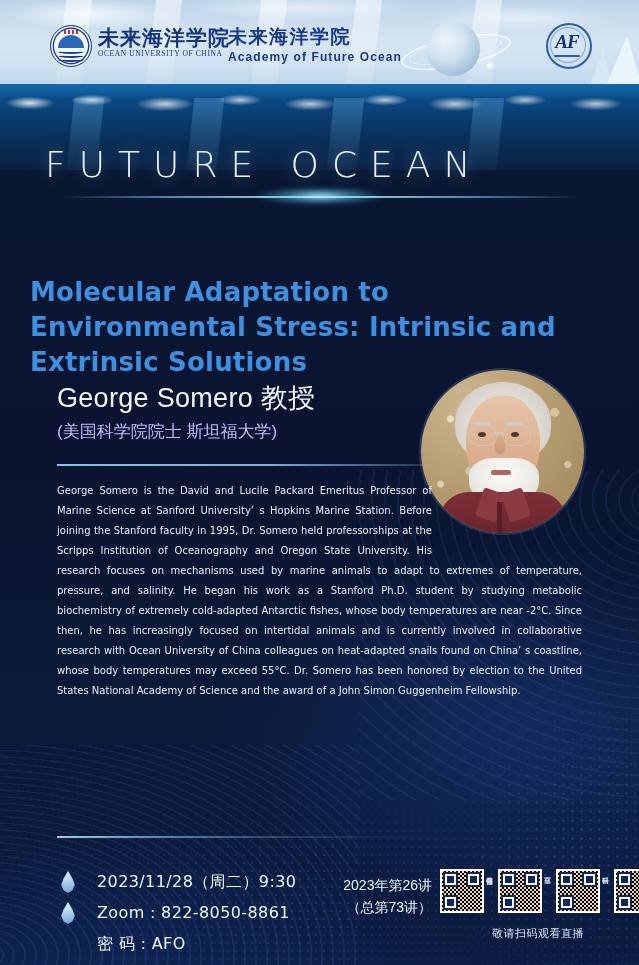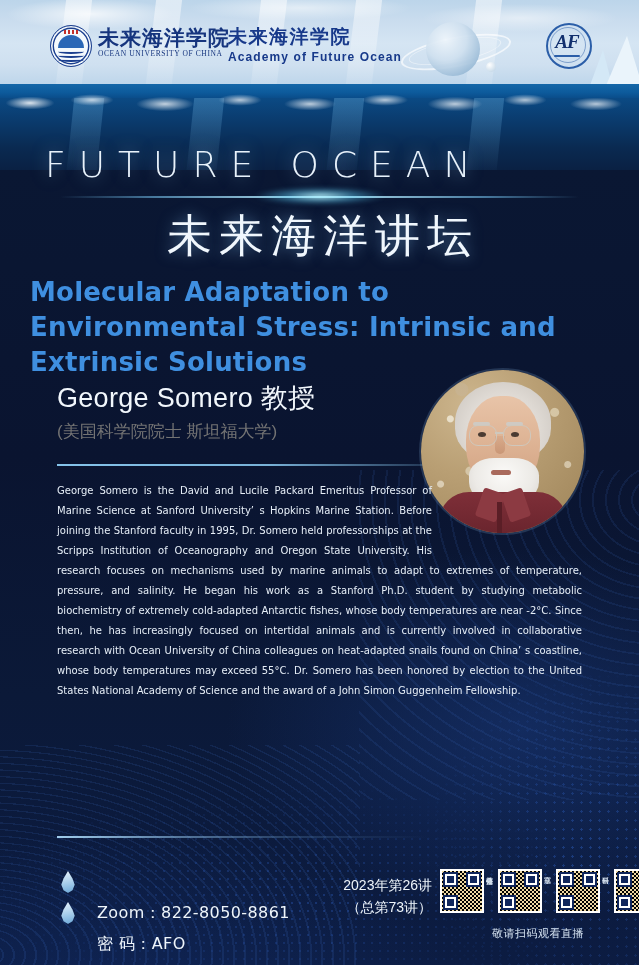--- a/index.html
+++ b/index.html
@@ -220,21 +220,21 @@
     font-size:26px;line-height:35px;color:#3f8fe0;font-weight:bold;letter-spacing:.2px;
     font-family:"DejaVu Sans","Liberation Sans",sans-serif;
   }
 
   
   .sp-name{
     position:absolute;left:57px;top:380px;font-size:27px;color:#f2f7fc;font-weight:500;
     letter-spacing:.3px;
   }
   .sp-affil{
-    position:absolute;left:57px;top:420px;font-size:17px;color:#737373;font-weight:500;
+    position:absolute;left:57px;top:420px;font-size:17px;color:#c4b5fd;font-weight:500;
   }
   .sp-div{
     position:absolute;left:57px;top:464px;width:385px;height:1.5px;
     background:linear-gradient(90deg,rgba(140,205,245,.95) 0%,rgba(140,205,245,.85) 55%,rgba(140,205,245,.12) 100%);
   }
   .portrait{
     position:absolute;left:421px;top:370px;width:163px;height:163px;border-radius:50%;
     overflow:hidden;
     box-shadow:0 0 0 2px rgba(150,200,245,.18);
     background:
@@ -426,21 +426,20 @@
   <div class="deep">
     <div class="swirl2"></div>
     <div class="dots-r"></div>
     <div class="swirl"></div>
     <div class="dots-b"></div>
   </div>
 
   <div class="brand-en">FUTURE OCEAN</div>
   <div class="glow-line"></div>
   <div class="glow-core"></div>
-  <div class="brand-cn">未来海洋讲坛</div>
 
   <div class="lec-title">Molecular Adaptation to Environmental Stress: Intrinsic and Extrinsic Solutions</div>
 
   <div class="sp-name">George Somero 教授</div>
   <div class="sp-affil">(美国科学院院士 斯坦福大学)</div>
   <div class="sp-div"></div>
 
   <div class="portrait">
     <div class="rock"></div>
     <div class="hair"></div>
@@ -464,20 +463,21 @@
   <div class="bio">
     <div class="wrapbox"></div>
     <span>George Somero is the David and Lucile Packard Emeritus Professor of Marine Science at Sanford University’ s Hopkins Marine Station. Before joining the Stanford faculty in 1995, Dr. Somero held professorships at the Scripps Institution of Oceanography and Oregon State University. His research focuses on mechanisms used by marine animals to adapt to extremes of temperature, pressure, and salinity. He began his work as a Stanford Ph.D. student by studying metabolic biochemistry of extremely cold-adapted Antarctic fishes, whose body temperatures are near -2°C. Since then, he has increasingly focused on intertidal animals and is currently involved in collaborative research with Ocean University of China colleagues on heat-adapted snails found on China’ s coastline, whose body temperatures may exceed 55°C. Dr. Somero has been honored by election to the United States National Academy of Science and the award of a John Simon Guggenheim Fellowship.</span>
   </div>
 
   <div class="foot-div"></div>
 
   <div class="drop d1"></div>
   <div class="drop d2"></div>
 
+  <div class="f-line f1">2023/11/28（周二）9:30</div>
   <div class="f-line f2">Zoom：822-8050-8861</div>
   <div class="f-line f3">密  码：AFO</div>
 
   <div class="sess-no">
     <div>2023年第26讲</div>
     <div>（总第73讲）</div>
   </div>
 
   <div class="qr-row">
     <div class="qr-item">

